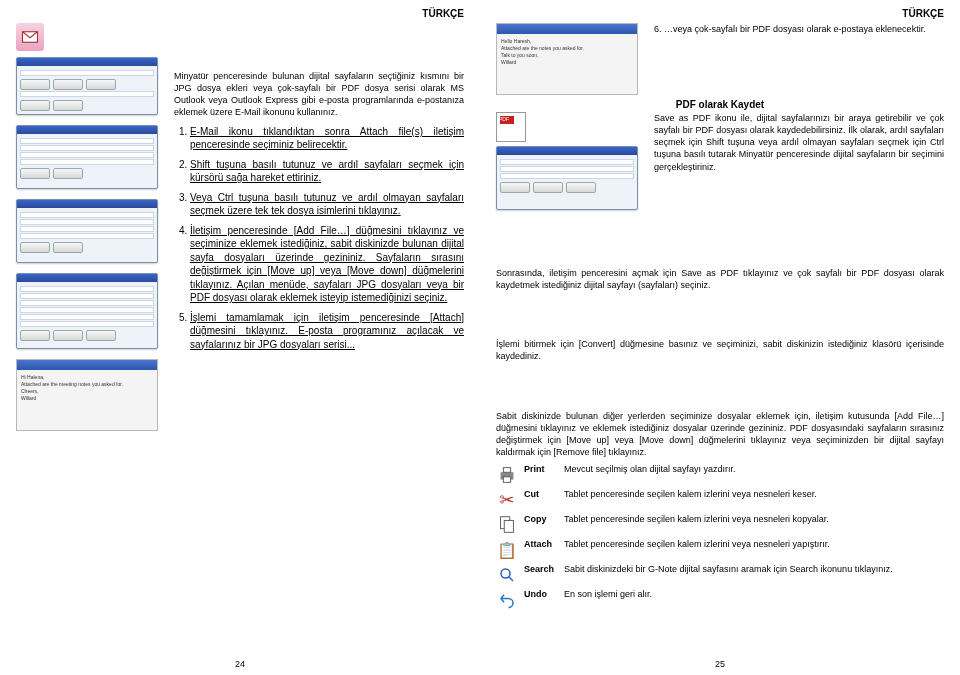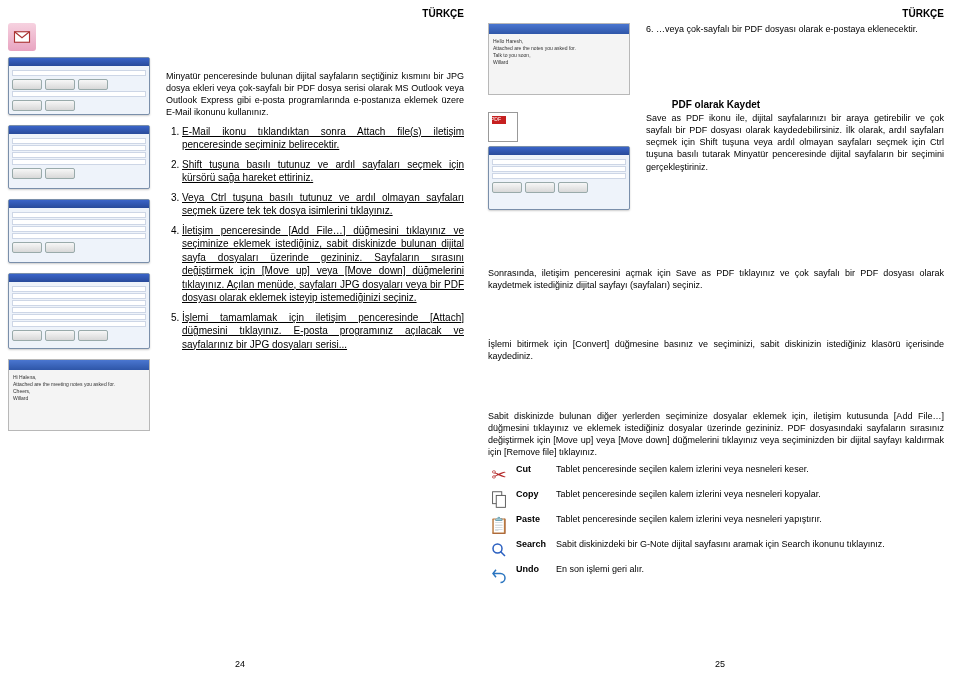--- a/index.html
+++ b/index.html
@@ -13,21 +13,21 @@
   }
   .spread {
     display: flex;
     width: 960px;
     height: 675px;
   }
   .page {
     width: 480px;
     height: 675px;
     position: relative;
-    padding: 8px 16px 24px 8px;
+    padding: 8px 16px 24px 16px;
     box-sizing: border-box;
   }
   .hdr {
     font-size: 10px;
     font-weight: bold;
     text-align: right;
     margin-bottom: 4px;
   }
   .thumb {
     width: 140px;
@@ -277,37 +277,48 @@
         </div>
       </div>
       <div class="tx">Save as PDF ikonu ile, dijital sayfalarınızı bir araya getirebilir ve çok sayfalı bir PDF dosyası olarak kaydedebilirsiniz. İlk olarak, ardıl sayfaları seçmek için Shift tuşuna veya ardıl olmayan sayfaları seçmek için Ctrl tuşuna basılı tutarak Minyatür penceresinde dijital sayfaların bir seçimini gerçekleştiriniz.</div>
     </div>
 
     <div class="intro">Sonrasında, iletişim penceresini açmak için Save as PDF tıklayınız ve çok sayfalı bir PDF dosyası olarak kaydetmek istediğiniz dijital sayfayı (sayfaları) seçiniz.</div>
     <div class="intro">İşlemi bitirmek için [Convert] düğmesine basınız ve seçiminizi, sabit diskinizin istediğiniz klasörü içerisinde kaydediniz.</div>
     <div class="intro">Sabit diskinizde bulunan diğer yerlerden seçiminize dosyalar eklemek için, iletişim kutusunda [Add File…] düğmesini tıklayınız ve eklemek istediğiniz dosyalar üzerinde gezininiz. PDF dosyasındaki sayfaların sırasınız değiştirmek için [Move up] veya [Move down] düğmelerini tıklayınız veya seçiminizden bir dijital sayfayı kaldırmak için [Remove file] tıklayınız.</div>
 
     <div class="cmd-row">
+      <div class="cmd-icon">
+        <svg viewBox="0 0 24 24">
+            <rect x="5" y="9" width="14" height="8" fill="#888"></rect>
+            <rect x="8" y="4" width="8" height="5" fill="#fff" stroke="#555"></rect>
+            <rect x="8" y="14" width="8" height="6" fill="#fff" stroke="#555"></rect>
+          </svg>
+      </div>
+      <div class="cmd-label">Print</div>
+      <div class="cmd-desc">Mevcut seçilmiş olan dijital sayfayı yazdırır.</div>
+    </div>
+    <div class="cmd-row">
       <div class="cmd-icon scissors">✂</div>
       <div class="cmd-label">Cut</div>
       <div class="cmd-desc">Tablet penceresinde seçilen kalem izlerini veya nesneleri keser.</div>
     </div>
     <div class="cmd-row">
       <div class="cmd-icon">
         <svg viewBox="0 0 24 24">
             <rect x="5" y="3" width="10" height="13" fill="#fff" stroke="#555"></rect>
             <rect x="9" y="7" width="10" height="13" fill="#fff" stroke="#555"></rect>
           </svg>
       </div>
       <div class="cmd-label">Copy</div>
       <div class="cmd-desc">Tablet penceresinde seçilen kalem izlerini veya nesneleri kopyalar.</div>
     </div>
     <div class="cmd-row">
       <div class="cmd-icon paste">📋</div>
-      <div class="cmd-label">Paste</div>
+      <div class="cmd-label">Attach</div>
       <div class="cmd-desc">Tablet penceresinde seçilen kalem izlerini veya nesneleri yapıştırır.</div>
     </div>
     <div class="cmd-row">
       <div class="cmd-icon search-i">
         <svg viewBox="0 0 24 24">
             <circle cx="10" cy="10" r="6" fill="none" stroke="#2a5fc0" stroke-width="2"></circle>
             <line x1="14" y1="14" x2="20" y2="20" stroke="#2a5fc0" stroke-width="2"></line>
           </svg>
       </div>
       <div class="cmd-label">Search</div>

